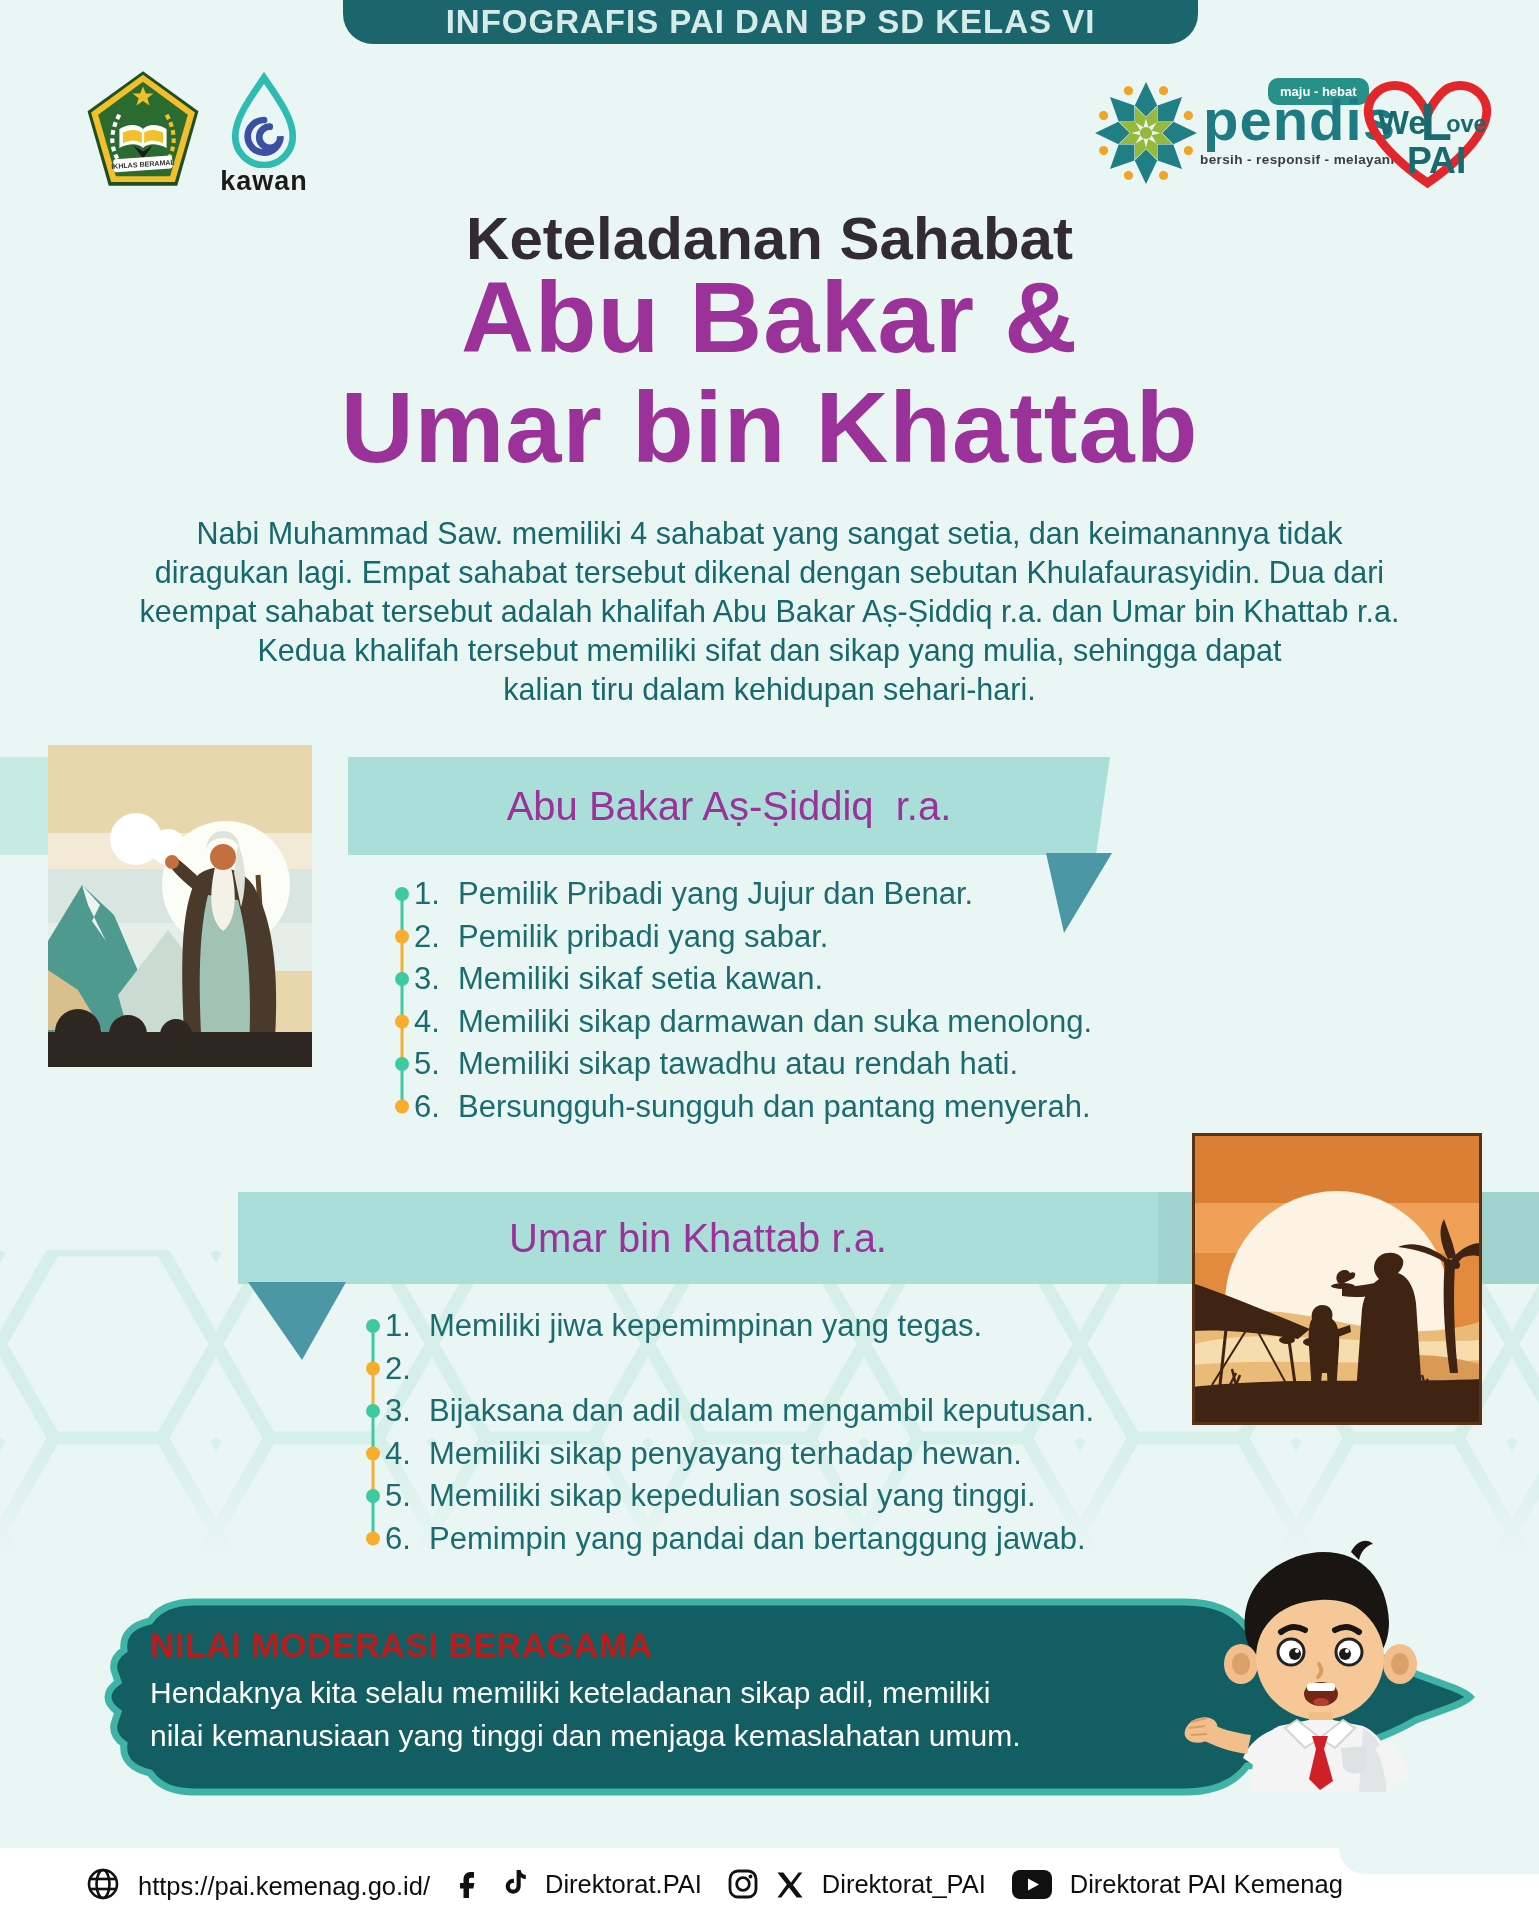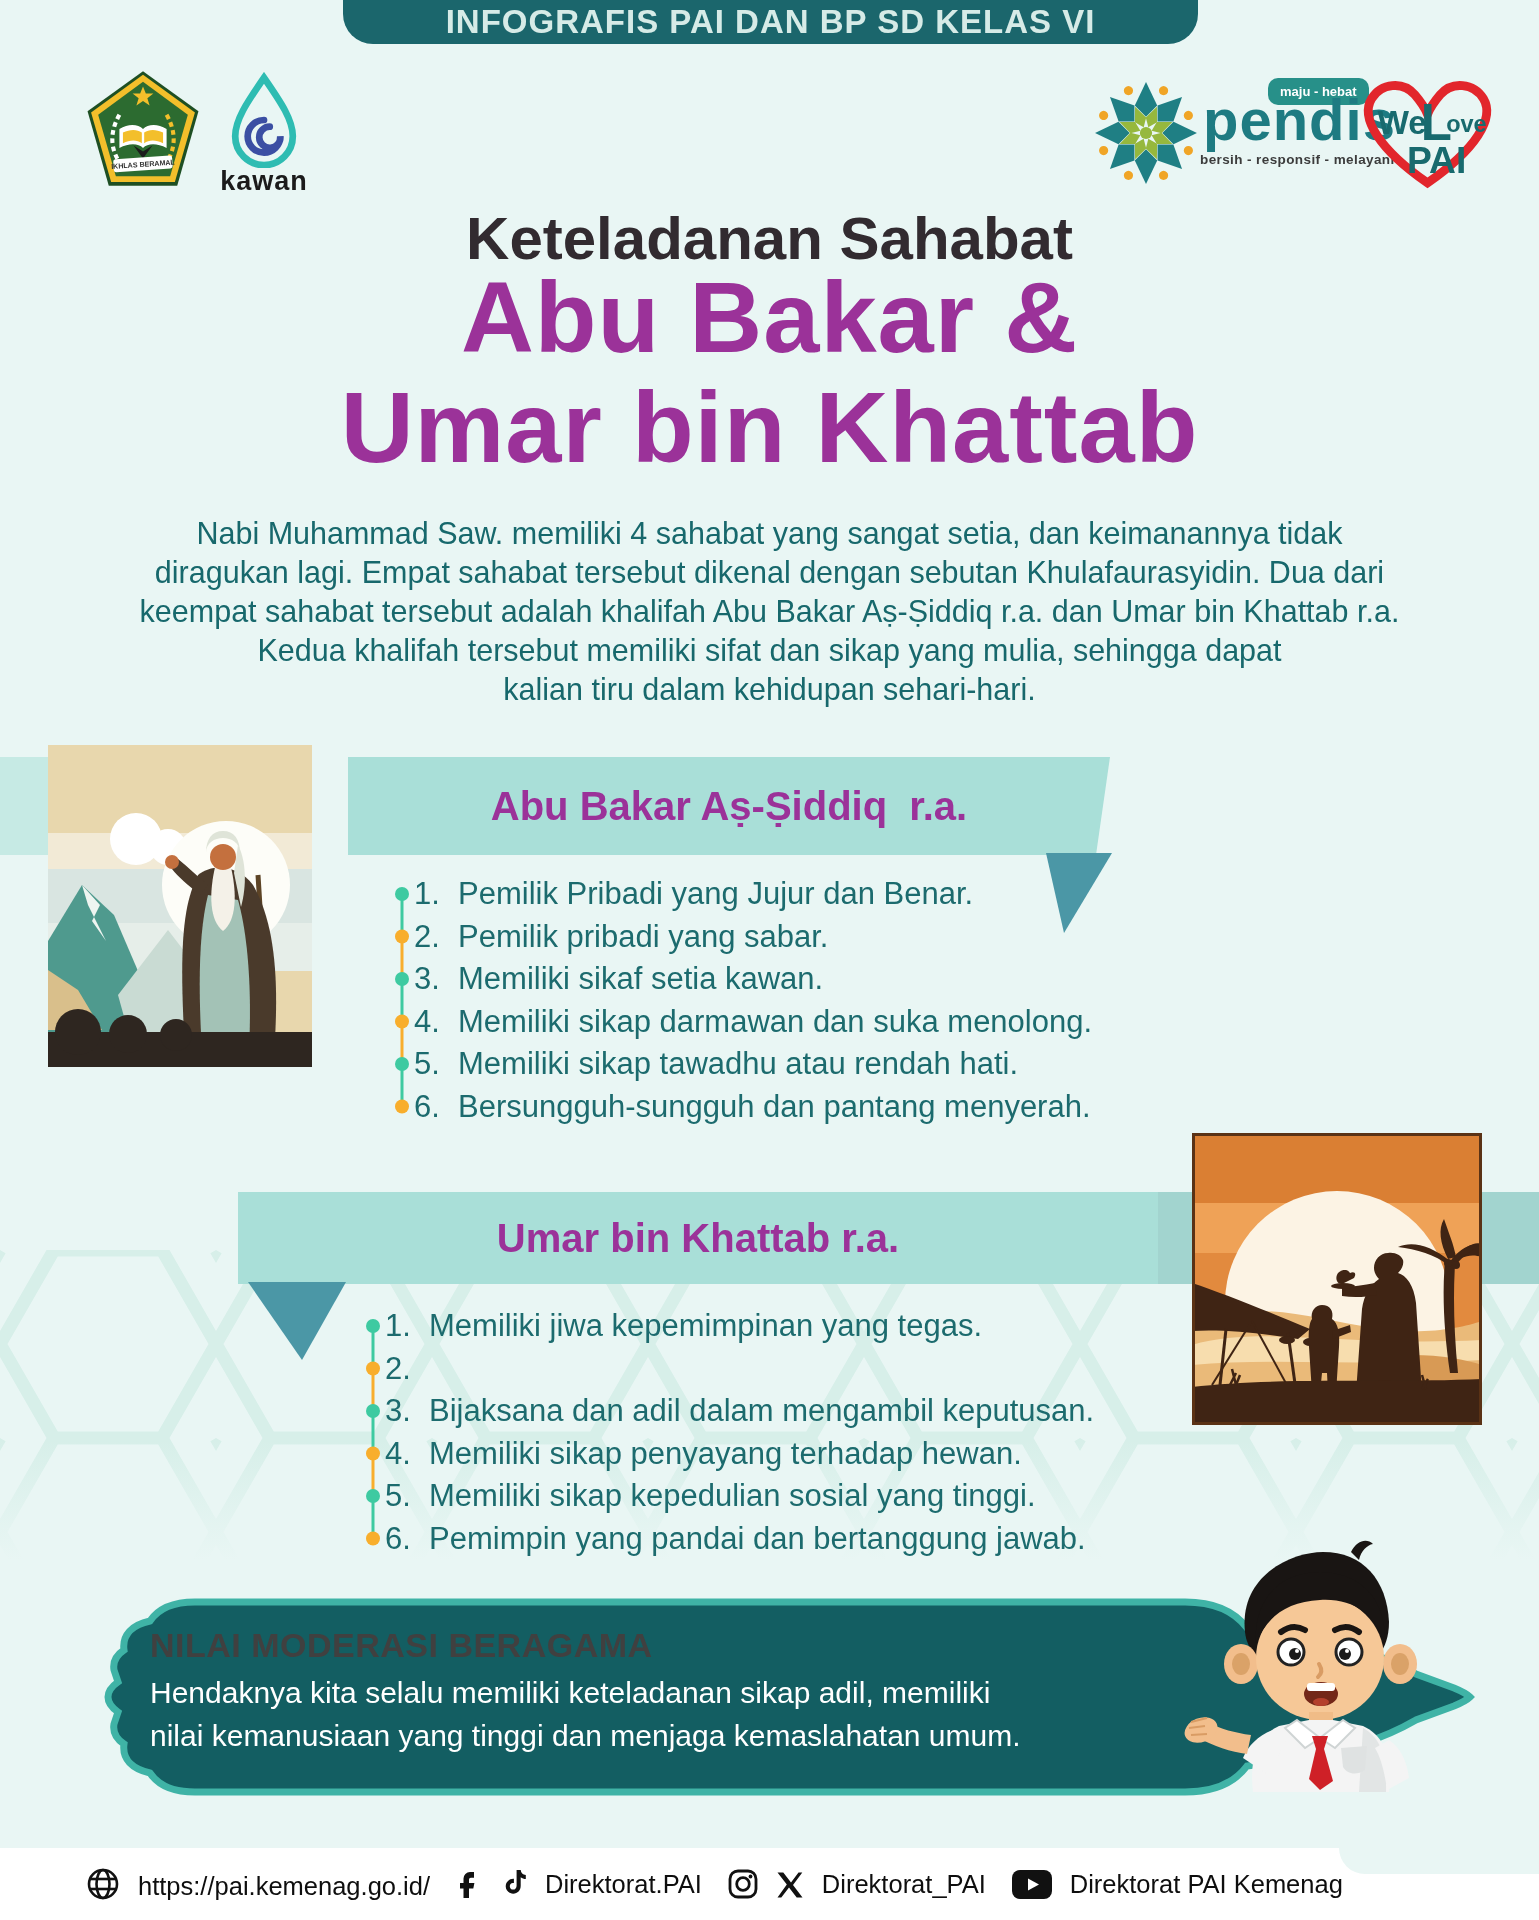--- a/index.html
+++ b/index.html
@@ -27,21 +27,21 @@
   .kicker{left:0;top:204px;width:100%;text-align:center;font-size:60px;font-weight:600;color:#322b30;}
   .big{left:0;width:100%;text-align:center;font-size:101px;font-weight:800;color:#9b3299;letter-spacing:1px;line-height:1.06;}
   .big1{top:264px;}
   .big2{top:374px;}
 
   .intro{left:48px;top:514px;width:1443px;text-align:center;font-size:30.5px;line-height:1.28;
          color:#17686c;font-weight:500;white-space:pre-line;}
 
   
   .sec-banner{background:#a9dfd8;display:flex;align-items:center;justify-content:center;}
-  .sec-banner .h{font-size:40px;font-weight:bold;color:#9b3299;white-space:pre;}
+  .sec-banner .h{font-size:40px;font-weight:normal;color:#9b3299;white-space:pre;}
   .ab-stripe{left:0;top:757px;width:48px;height:98px;background:#c6eae4;}
   .ab-banner{left:348px;top:757px;width:762px;height:98px;clip-path:polygon(0 0,100% 0,calc(100% - 14px) 100%,0 100%);}
   .um-stripe{left:1155px;top:1192px;width:384px;height:92px;background:#a2d4cf;}
   .um-banner{left:238px;top:1192px;width:920px;height:92px;}
   .ab-tail{left:1040px;top:853px;}
   .um-tail{left:246px;top:1282px;}
 
   .ab-img{left:48px;top:745px;}
   .um-img{left:1192px;top:1133px;}
 
@@ -53,21 +53,21 @@
   .um-list{left:385px;top:1305px;width:800px;}
   .ab-tl{left:394px;top:884px;}
   .um-tl{left:365px;top:1316px;}
 
   .hex-layer{left:0;top:1250px;}
   .hex-fade{left:0;top:1440px;width:1539px;height:150px;
             background:linear-gradient(to bottom,rgba(233,246,244,0),#e9f6f4 80%);}
 
   
   .mod-plaque{left:100px;top:1592px;}
-  .mod-title{left:150px;top:1626px;font-size:34px;font-weight:bold;color:#404040;letter-spacing:.5px;}
+  .mod-title{left:150px;top:1626px;font-size:34px;font-weight:bold;color:#b91c1c;letter-spacing:.5px;}
   .mod-body{left:150px;top:1672px;font-size:30px;color:#ffffff;line-height:1.42;white-space:pre-line;font-weight:500;}
   .boy{left:1183px;top:1535px;}
 
   
   .footer-band{left:0;top:1848px;width:1539px;height:72px;background:#ffffff;}
   .footer-notch{right:0;top:1848px;width:200px;height:26px;background:#e9f6f4;border-bottom-left-radius:36px;}
   .footer-row{left:86px;top:1848px;height:72px;display:flex;align-items:center;font-size:25.5px;
               color:#0e0e0e;font-weight:500;}
   .f-group{display:flex;align-items:flex-end;gap:18px;margin-right:26px;}
   .f-group svg{display:block;}

